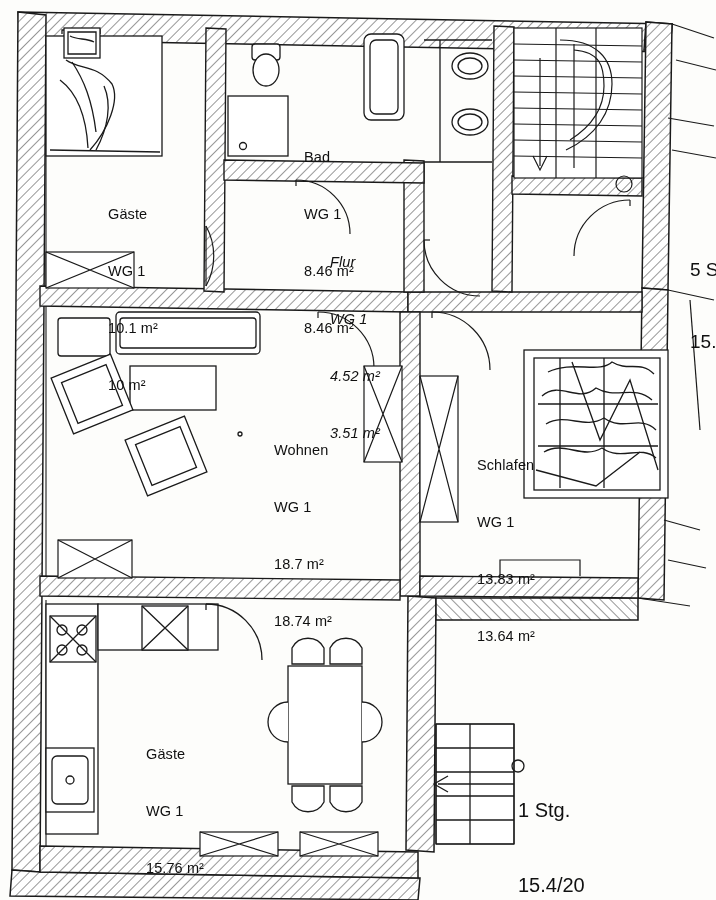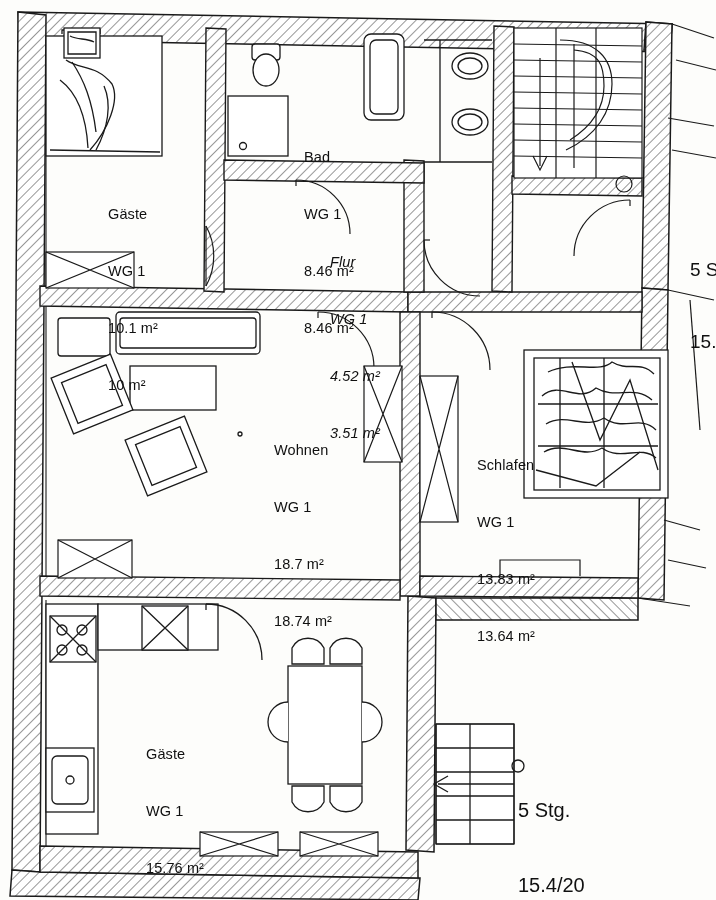--- a/index.html
+++ b/index.html
@@ -369,21 +369,21 @@
   </div>
 
   <div class="room-label" style="left:146px; top:707px;">
     <span class="ln">Gäste</span>
     <span class="ln">WG 1</span>
     <span class="ln">15.76 m²</span>
     
   </div>
 
   <div class="stair-label" style="left:518px; top:748px;">
-    <span class="ln">5 Stg.</span>
+    <span class="ln">1 Stg.</span>
     <span class="ln">15.4/20</span>
   </div>
 
   <div class="edge-label" style="left:690px; top:210px;">
     <span class="ln">5 S</span>
     <span class="ln">15.</span>
   </div>
 
 </div>
 

